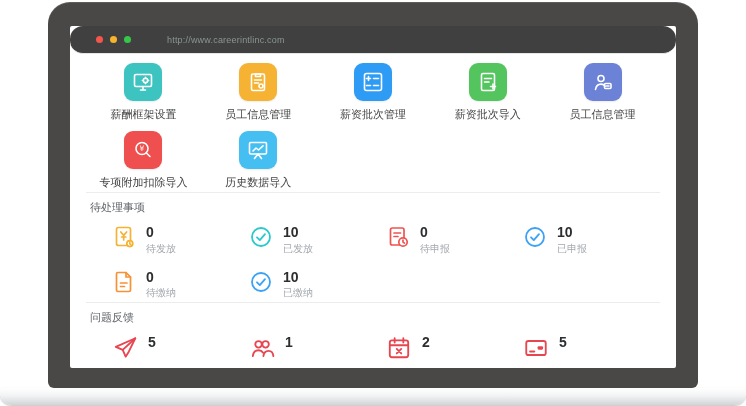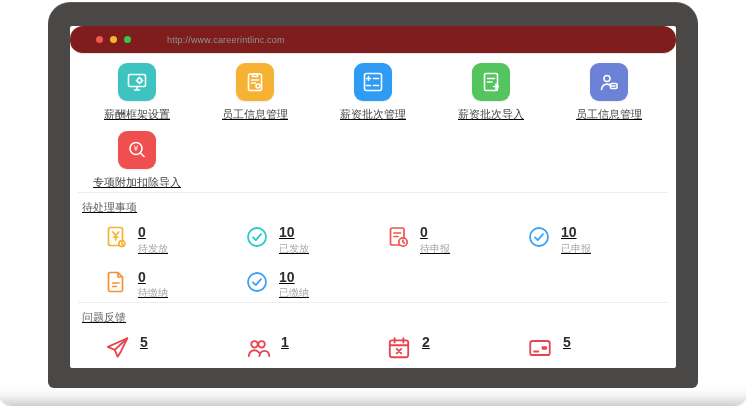--- a/index.html
+++ b/index.html
@@ -17,21 +17,21 @@
   .screen{position:absolute;left:22px;top:24px;width:606px;height:342px;
           background:#fff;border-radius:2px;overflow:hidden;}
 
   
   .chrome{height:28px;background:#f2f6f5;border-bottom:1px solid #e3e8e7;
           display:flex;align-items:center;padding:0 14px;}
   .dots{display:flex;gap:7px;margin-left:12px;}
   .dot{width:7px;height:7px;border-radius:50%;}
   .url{margin-left:36px;font-size:9px;color:#8a9693;letter-spacing:.2px;}
 
-  .content{padding:6px 8px 0;text-decoration:underline;}
+  .content{padding:6px 16px 0;}
 
   
   .appgrid{display:grid;grid-template-columns:repeat(5,1fr);row-gap:9px;margin-top:3px;}
   .cell{display:flex;flex-direction:column;align-items:center;}
   .app-ic{width:38px;height:38px;border-radius:9px;display:flex;align-items:center;justify-content:center;
           box-shadow:0 1px 2px rgba(0,0,0,.08);}
   .app-ic svg{width:24px;height:24px;display:block;}
   .app-lb{margin-top:6px;font-size:11px;color:#454545;white-space:nowrap;}
 
   
@@ -44,21 +44,21 @@
   .stat-lb{font-size:10px;color:#a3a8ad;margin-top:2px;white-space:nowrap;}
   svg{fill:none;stroke-linecap:round;stroke-linejoin:round;}
 </style>
 </head>
 <body>
 
 <div class="stage">
   <div class="bezel" style="background: rgb(74, 72, 70);">
     <div class="screen">
 
-      <div class="chrome" style="background: #7f1d1d; border-radius: 13px;">
+      <div class="chrome" style="background: #404040; border-radius: 13px;">
         <div class="dots">
           <span class="dot" style="background: rgb(244, 86, 76);"></span>
           <span class="dot" style="background: rgb(246, 180, 44);"></span>
           <span class="dot" style="background: rgb(52, 199, 72);"></span>
         </div>
         <span class="url">http://www.careerintlinc.com</span>
       </div>
 
       <div class="content">
 
@@ -119,20 +119,30 @@
           </div>
           <div class="cell">
             <div class="app-ic" style="background: rgb(239, 79, 79);">
               <svg viewBox="0 0 24 24" stroke="#fff" stroke-width="1.6">
                   <circle cx="11" cy="10.5" r="6"></circle>
                   <path d="M15.4 15l3.6 3.5"></path>
                   <text x="11" y="13.2" font-size="7.5" text-anchor="middle" fill="#fff" stroke="none" font-family="DejaVu Sans">¥</text>
                 </svg>
             </div>
             <div class="app-lb">专项附加扣除导入</div>
+          </div>
+          <div class="cell">
+            <div class="app-ic" style="background: rgb(69, 190, 242);">
+              <svg viewBox="0 0 24 24" stroke="#fff" stroke-width="1.6">
+                  <rect x="3.5" y="4.5" width="17" height="11.5" rx="1.2"></rect>
+                  <path d="M7 13l3-3 2.5 2 4.5-4.2"></path>
+                  <path d="M8.5 20.5l3.5-4.5 3.5 4.5"></path>
+                </svg>
+            </div>
+            <div class="app-lb">历史数据导入</div>
           </div>
         </div>
 
         <div class="section">
           <div class="sec-title">待处理事项</div>
           <div class="statgrid">
 
             <div class="stat">
               <span class="stat-ic" style="color: rgb(245, 178, 51);">
                 <svg viewBox="0 0 24 24" width="24" height="24" stroke="currentColor" stroke-width="1.7">

